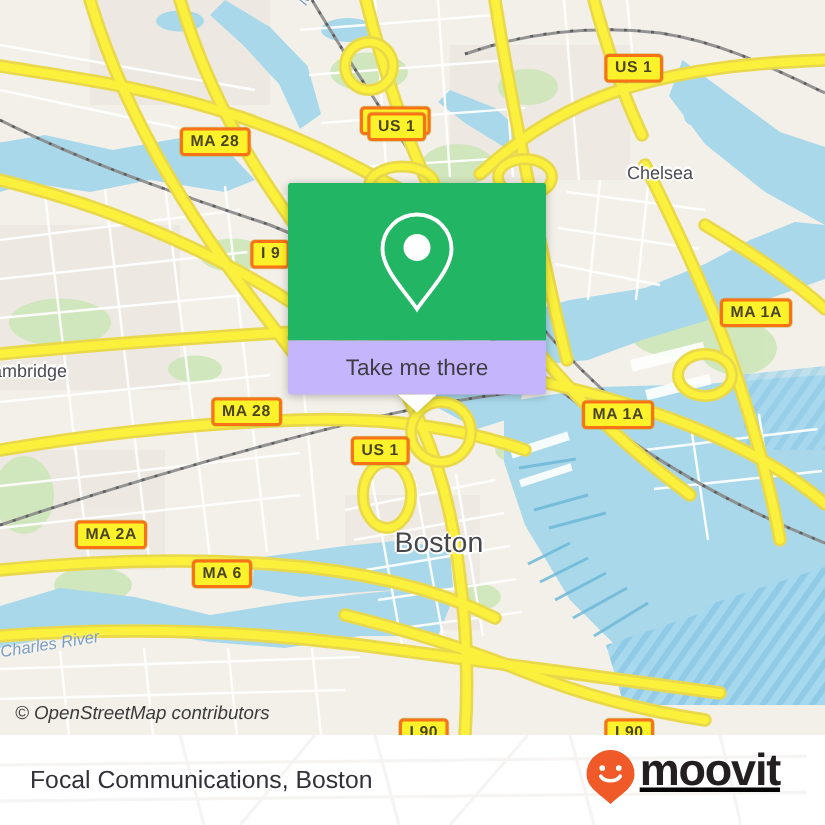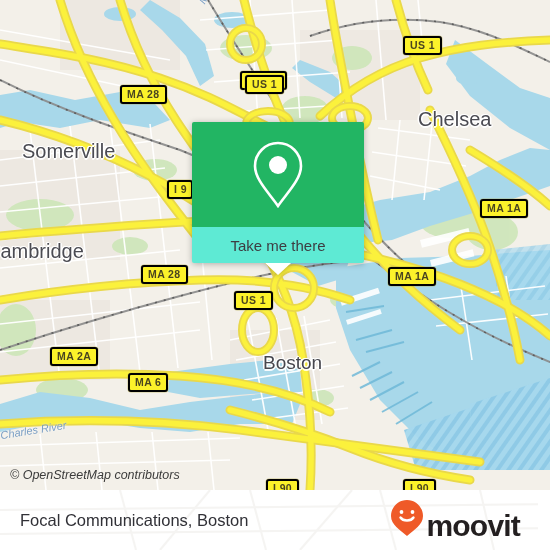--- a/index.html
+++ b/index.html
@@ -17,36 +17,36 @@
     width: 550px; height: 490px;
     background: #f2efe9;
     overflow: hidden;
   }
   #mapsvg { position: absolute; left: 0; top: 0; }
 
   
   .shield {
     position: absolute;
     background: #fcf22a;
-    border: 2px solid #000000;
+    border: 2px solid #f97316;
     border-radius: 3px;
     color: #4a4520;
     font-size: 10.5px;
     font-weight: bold;
     letter-spacing: 0.4px;
     padding: 1px 5px 2px 5px;
     line-height: 12px;
     white-space: nowrap;
     box-shadow: 0 0 0 0.5px rgba(180,170,60,.55);
   }
   
   .place {
     position: absolute;
     color: #4b4b52;
-    font-size: 20px;
+    font-size: 12px;
     white-space: nowrap;
     text-shadow:
       1.5px 0 0 rgba(255,255,255,.9), -1.5px 0 0 rgba(255,255,255,.9),
       0 1.5px 0 rgba(255,255,255,.9), 0 -1.5px 0 rgba(255,255,255,.9),
       1px 1px 0 rgba(255,255,255,.9), -1px -1px 0 rgba(255,255,255,.9);
   }
   .place.big { font-size: 19px; color: #46464d; }
   .water-label {
     position: absolute;
     color: #7b9fc4;
@@ -64,21 +64,21 @@
     filter: drop-shadow(0 1px 3px rgba(0,0,0,.28));
   }
   #popup-green {
     background: #22b563;
     height: 105px;
     border-radius: 2px 2px 0 0;
     display: flex; align-items: center; justify-content: center;
   }
   #popup-pin svg { display: block; }
   #popup-button {
-    background: #5eead4;
+    background: #c4b5fd;
     height: 36px;
     border-radius: 0 0 2px 2px;
     display: flex; align-items: center; justify-content: center;
     color: #3d3d42;
     font-size: 15px;
     cursor: pointer;
     user-select: none;
   }
   #popup-tail {
     position: absolute;
@@ -112,21 +112,21 @@
     padding: 0 18px 0 20px;
     overflow: hidden;
   }
   #footer-bg { position: absolute; left: 0; top: 0; opacity: .5; }
   #footer-title {
     position: relative;
     color: #313137;
     font-size: 16.5px;
     white-space: nowrap;
   }
-  #brand { position: relative; display: flex; align-items: flex-end; gap: 2px; }
+  #brand { position: relative; display: flex; align-items: flex-start; gap: 2px; text-decoration: underline; }
   #brand-word {
     color: #231f20;
     font-size: 30px;
     font-weight: bold;
     letter-spacing: -0.8px;
     line-height: 30px;
   }
 </style>
 </head>
 <body>
@@ -340,41 +340,40 @@
       <g fill="none" stroke="#fbf13c" stroke-width="4.5">
         <circle cx="246" cy="44" r="16"></circle>
         <circle cx="294" cy="288" r="20"></circle>
         <ellipse cx="268" cy="124" rx="22" ry="13"></ellipse>
         <ellipse cx="350" cy="118" rx="18" ry="12"></ellipse>
         <ellipse cx="258" cy="330" rx="16" ry="22"></ellipse>
         <ellipse cx="470" cy="250" rx="18" ry="14"></ellipse>
       </g>
     </svg>
 
-    <div class="place" style="left:22px;  top:140px;">Somerville</div>
     <div class="place" style="left:418px; top:108px;">Chelsea</div>
     <div class="place" style="left:-14px; top:240px;">Cambridge</div>
     <div class="place big" style="left:263px; top:352px;text-align:right;">Boston</div>
 
     <div class="water-label" style="left:0px; top:424px; transform:rotate(-9deg);">Charles River</div>
     <div class="water-label" style="left:196px; top:0px; transform:rotate(-62deg); transform-origin:left top;">Mystic River</div>
 
     <div class="shield" style="left:120px; top:85px;">MA 28</div>
     <div class="shield" style="left:240px; top:71px;">MA 99</div>
     <div class="shield" style="left:403px; top:36px;">US 1</div>
     <div class="shield" style="left:245px; top:75px;">US 1</div>
     <div class="shield" style="left:141px; top:265px;">MA 28</div>
     <div class="shield" style="left:234px; top:291px;">US 1</div>
     <div class="shield" style="left:480px; top:199px;">MA 1A</div>
     <div class="shield" style="left:388px; top:267px;">MA 1A</div>
     <div class="shield" style="left:50px;  top:347px;">MA 2A</div>
     <div class="shield" style="left:128px; top:373px;">MA 6</div>
     <div class="shield" style="left:266px; top:479px;">I 90</div>
     <div class="shield" style="left:403px; top:479px;">I 90</div>
-    <div class="shield" style="left:167px; top:180px; overflow:hidden; max-width:26px;">I 9</div>
+    <div class="shield" style="left:167px; top:160px; overflow:hidden; max-width:26px;">I 9</div>
 
     <div id="popup">
       <div id="popup-green">
         <span id="popup-pin">
           <svg width="58" height="72" viewBox="0 0 58 72">
             <path d="M29 4 C16.3 4 6 14.3 6 27 C6 40.5 20 54 29 67 C38 54 52 40.5 52 27 C52 14.3 41.7 4 29 4 Z" fill="none" stroke="#ffffff" stroke-width="2.6"></path>
             <circle cx="29" cy="26" r="9" fill="#ffffff"></circle>
           </svg>
         </span>
       </div>

